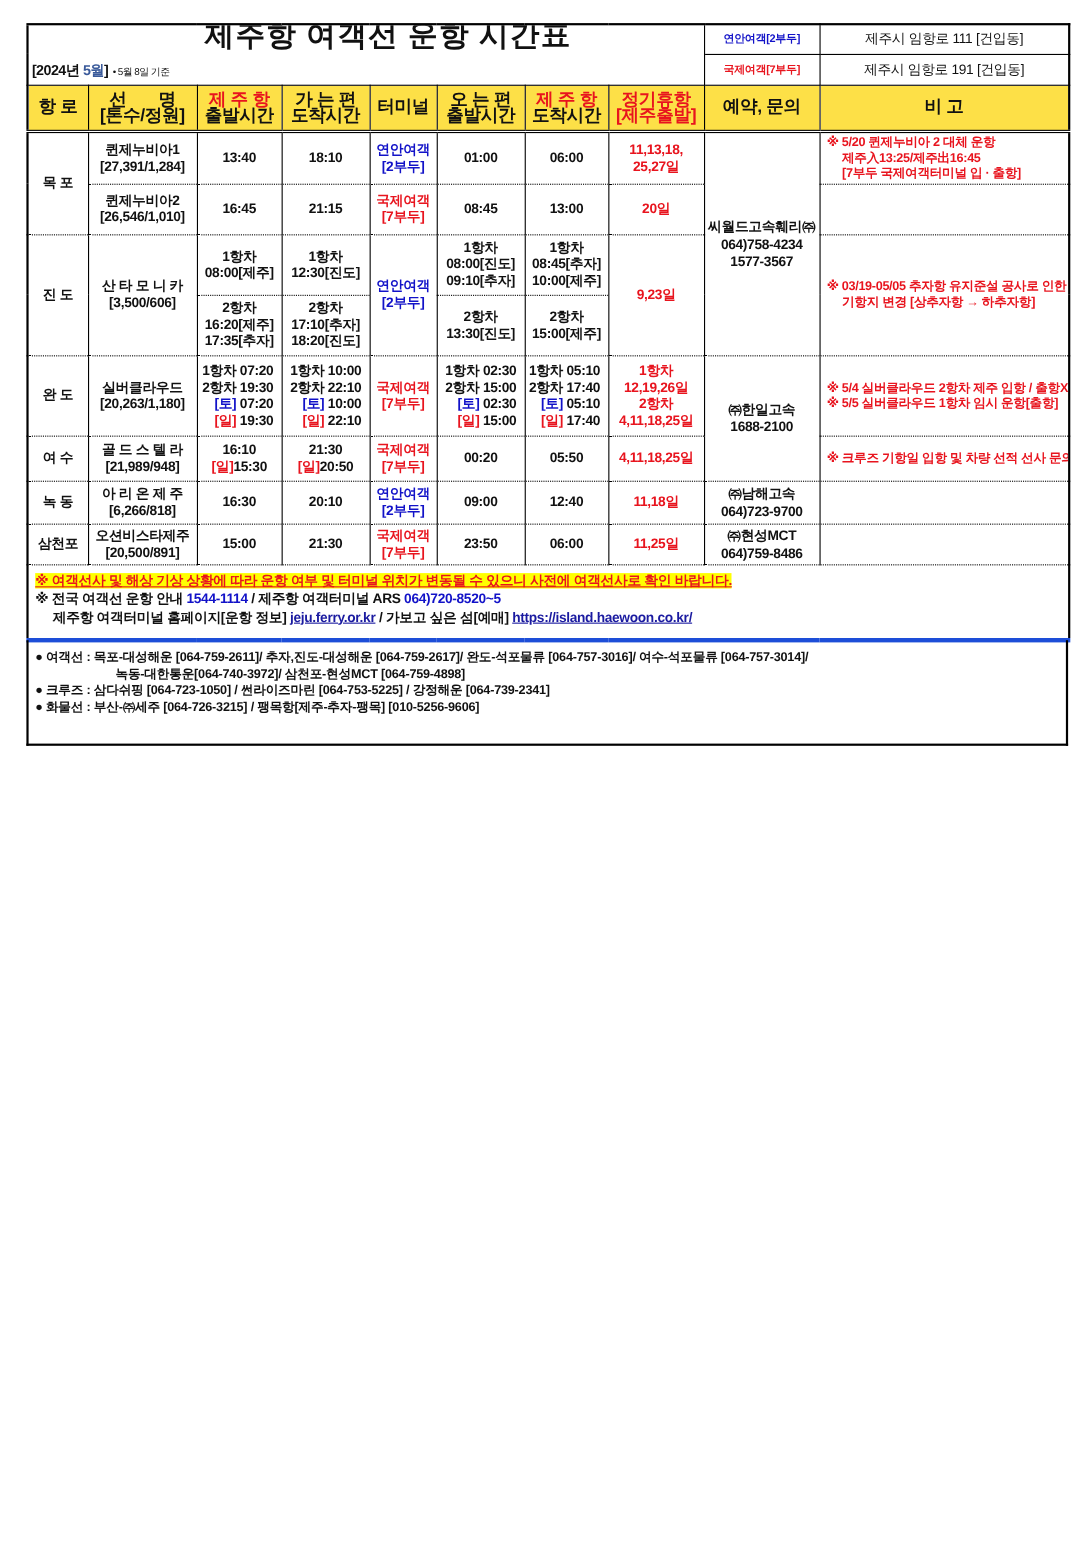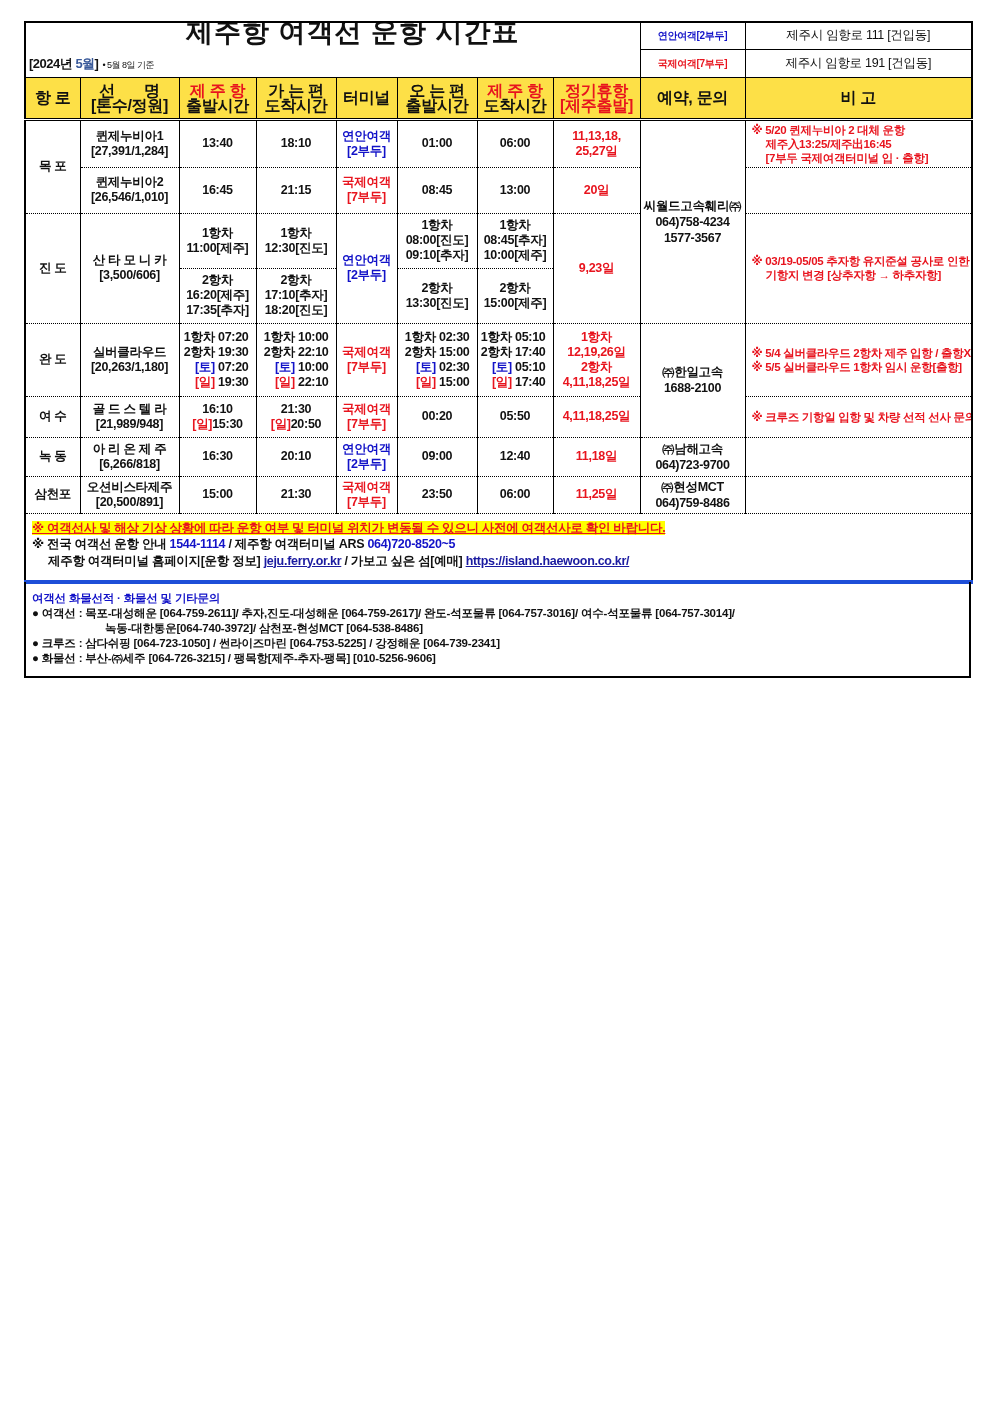--- a/index.html
+++ b/index.html
@@ -156,21 +156,21 @@
   </tr>
 
   <tr class="r-jd1">
     <td rowspan="2" class="route">진  도</td>
     <td rowspan="2">
             <span class="ln">산 타 모 니 카</span>
             <span class="ln">[3,500/606]</span>
           </td>
     <td>
             <span class="ln">1항차</span>
-            <span class="ln">11:00[제주]</span>
+            <span class="ln">08:00[제주]</span>
           </td>
     <td>
             <span class="ln">1항차</span>
             <span class="ln">12:30[진도]</span>
           </td>
     <td rowspan="2" class="blue">
             <span class="ln">연안여객</span>
             <span class="ln">[2부두]</span>
           </td>
     <td>
@@ -337,19 +337,18 @@
       <span class="ln"><span>※  전국 여객선 운항 안내 </span><span class="blue">1544-1114</span><span> / 제주항 여객터미널 ARS </span><span class="blue">064)720-8520~5</span></span>
       <span class="ln indent"><span>제주항 여객터미널 홈페이지[운항 정보] </span><span class="lnk">jeju.ferry.or.kr</span><span> / 가보고 싶은 섬[예매] </span><span class="lnk">https://island.haewoon.co.kr/</span></span>
     </td>
   </tr>
 </tbody>
     </table>
 </div>
 
 <div class="cargo">
   <div class="cargo-inner">
-    <div class="cargo-title">여객선 화물선적 · 화물선 및 기타문의</div>
     <div><span>●</span><span> 여객선 : </span><span>목포-대성해운 [064-759-2611]/  추자,진도-대성해운 [064-759-2617]/  완도-석포물류 [064-757-3016]/  여수-석포물류 [064-757-3014]/</span></div>
-    <div class="cont">녹동-대한통운[064-740-3972]/ 삼천포-현성MCT [064-538-8486]</div>
+    <div class="cont">녹동-대한통운[064-740-3972]/ 삼천포-현성MCT [064-759-4898]</div>
     <div><span>●</span><span> 크루즈 : </span><span>삼다쉬핑 [064-723-1050] / 썬라이즈마린 [064-753-5225] / 강정해운 [064-739-2341]</span></div>
     <div><span>●</span><span> 화물선 : </span><span>부산-㈜세주 [064-726-3215] / 팽목항[제주-추자-팽목] [010-5256-9606]</span></div>
   </div>
 </div>
 
 </body></html>

